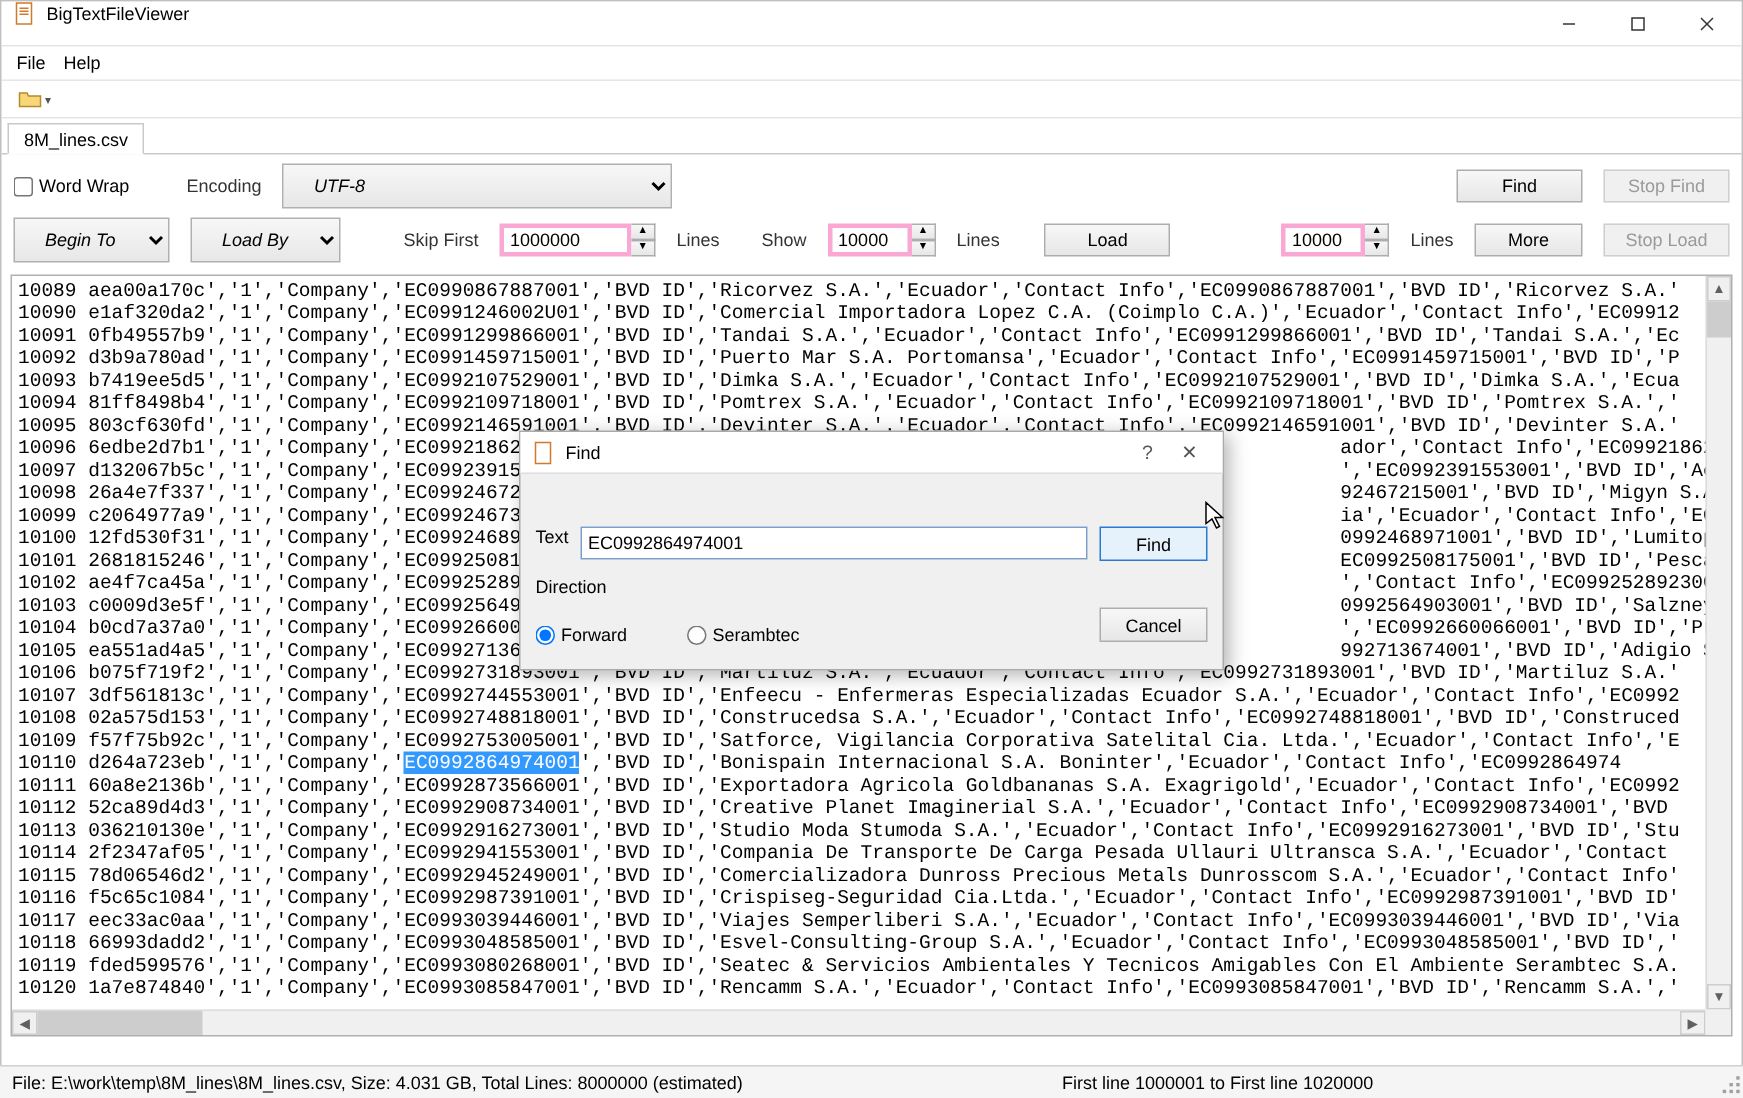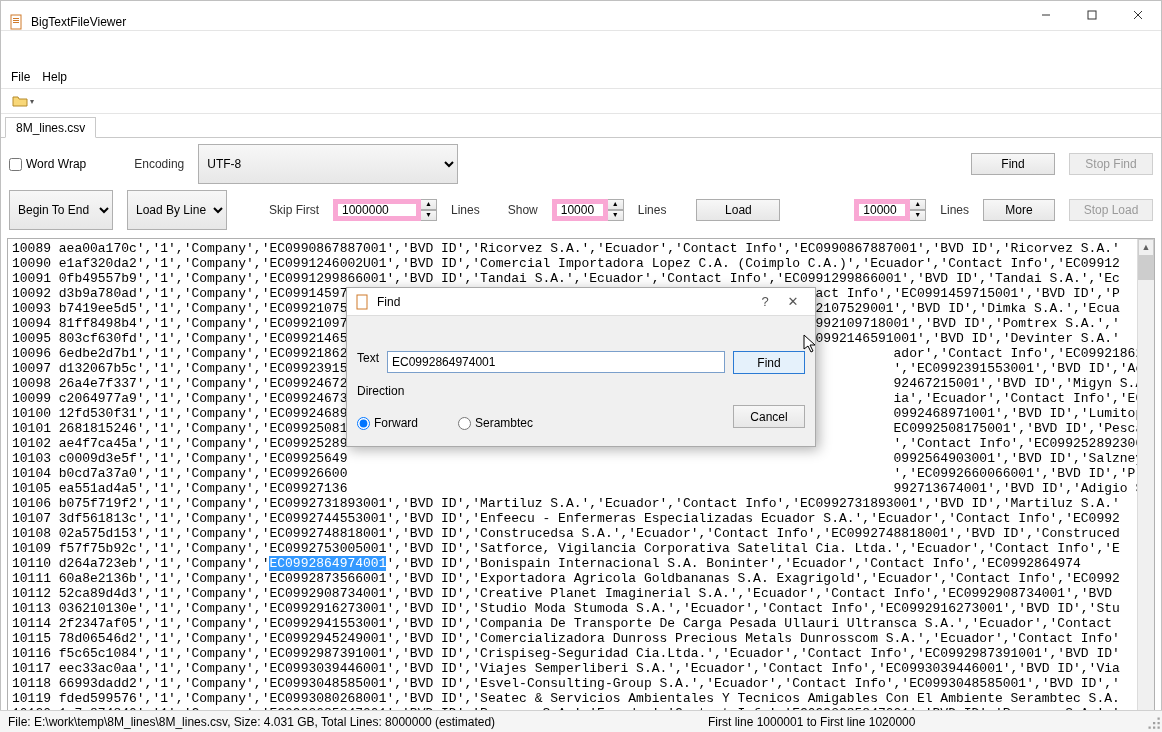--- a/index.html
+++ b/index.html
@@ -8,57 +8,57 @@
     font-size: 12px;
     background: #fff;
     color: #000;
     width: 1162px;
     height: 732px;
     overflow: hidden;
     border: 1px solid #c0c0c0;
   }
   
   .titlebar {
-    height: 30px; display: flex; align-items: flex-end; justify-content: space-between;
+    height: 30px; display: flex; align-items: flex-start; justify-content: space-between;
     background: #fff; padding-left: 8px; border-bottom: 1px solid #e5e5e5;
   }
   .titlebar .left { display:flex; align-items:center; gap:6px; }
   .titlebar .app-icon { width:16px; height:16px; display:inline-block; }
   .titlebar .title { font-size:12px; }
   .win-btns { display:flex; }
   .win-btn { width:46px; height:30px; display:flex; align-items:center; justify-content:center; color:#555; }
 
   
-  .menubar { height:22px; display:flex; align-items:center; gap:12px; padding:0 10px;margin-top:35px; }
+  .menubar { height:22px; display:flex; align-items:center; gap:12px; padding:0 10px; }
   .menubar span { cursor:default; }
 
   
   .toolbar-open { height:26px; display:flex; align-items:center; padding:2px 6px; border-top:1px solid #e5e5e5; border-bottom:1px solid #e5e5e5;}
   .open-btn { display:flex; align-items:center; gap:2px; border:1px solid transparent; padding:2px 4px;}
   .open-btn .folder-icon { width:16px; height:16px; }
   .open-btn .tri { font-size:8px; color:#555; }
 
   
   .tabstrip { height:24px; display:flex; align-items:flex-end; padding-left:4px; border-bottom:1px solid #c9c9c9;}
   .tab { border:1px solid #c9c9c9; border-bottom:1px solid #fff; background:#fff; padding:3px 10px 2px; font-size:12px; position:relative; top:1px;}
 
   
   .optrow { display:flex; align-items:center; padding:6px 8px; gap:14px; }
   .optrow .lbl { color:#333; }
-  select.combo { border:1px solid #b0b0b0; background:linear-gradient(#f7f7f7,#e7e7e7); height:40px; font-size:12px; padding:1px 4px;}
+  select.combo { border:1px solid #b0b0b0; background:linear-gradient(#f7f7f7,#e7e7e7); height:30px; font-size:12px; padding:1px 16px;font-style:italic;}
   select.combo.wide { width:260px; }
   .btn {
     min-width:72px; height:22px; border:1px solid #adadad;
     background:linear-gradient(#f7f7f7,#e7e7e7);
     font-size:12px; cursor:pointer; padding:0 10px;
   }
   .btn.wide { min-width:84px; }
   .btn[disabled] { color:#9a9a9a; background:#f0f0f0; border-color:#cfcfcf;}
   .spinner { display:flex; }
-  .spinner input { width:88px; height:22px; border:5px solid #f9a8d4; padding:1px 4px; font-size:12px;}
+  .spinner input { width:88px; height:22px; border:3px solid #f9a8d4; padding:1px 4px; font-size:12px;}
   .spinner .arrows { width:16px; display:flex; flex-direction:column; }
   .spinner .arrows div { flex:1; border:1px solid #adadad; border-left:none; background:linear-gradient(#f7f7f7,#e7e7e7); font-size:7px; text-align:center; line-height:8px;}
   .spinner.small input { width:56px; }
   .chk { display:flex; align-items:center; gap:4px; }
   .chk input { width:13px; height:13px; }
 
   
   .textwrap { position:relative; margin:2px 6px 4px; border:1px solid #b0b0b0; height:508px; overflow:hidden; }
   .textview {
     font-family: "Consolas", "Courier New", monospace;
@@ -172,21 +172,21 @@
 
 <div class="tabstrip">
   <div class="tab"><span>8M_lines.csv</span></div>
 </div>
 
 <div class="optrow">
   <label class="chk">
     <input type="checkbox" style="">
     <span>Word Wrap</span>
   </label>
-  <span class="lbl" style="margin-left:34px">Encoding</span>
+  <span class="lbl" style="margin-left:24px">Encoding</span>
   <select class="combo wide">
     <option>UTF-8</option>
   </select>
   <div style="flex:1"></div>
   <button class="btn wide">Find</button>
   <button class="btn wide" disabled="">Stop Find</button>
 </div>
 
 <div class="optrow" style="padding-top:0">
   <select class="combo" style="width:104px"><option>Begin To End</option></select>

